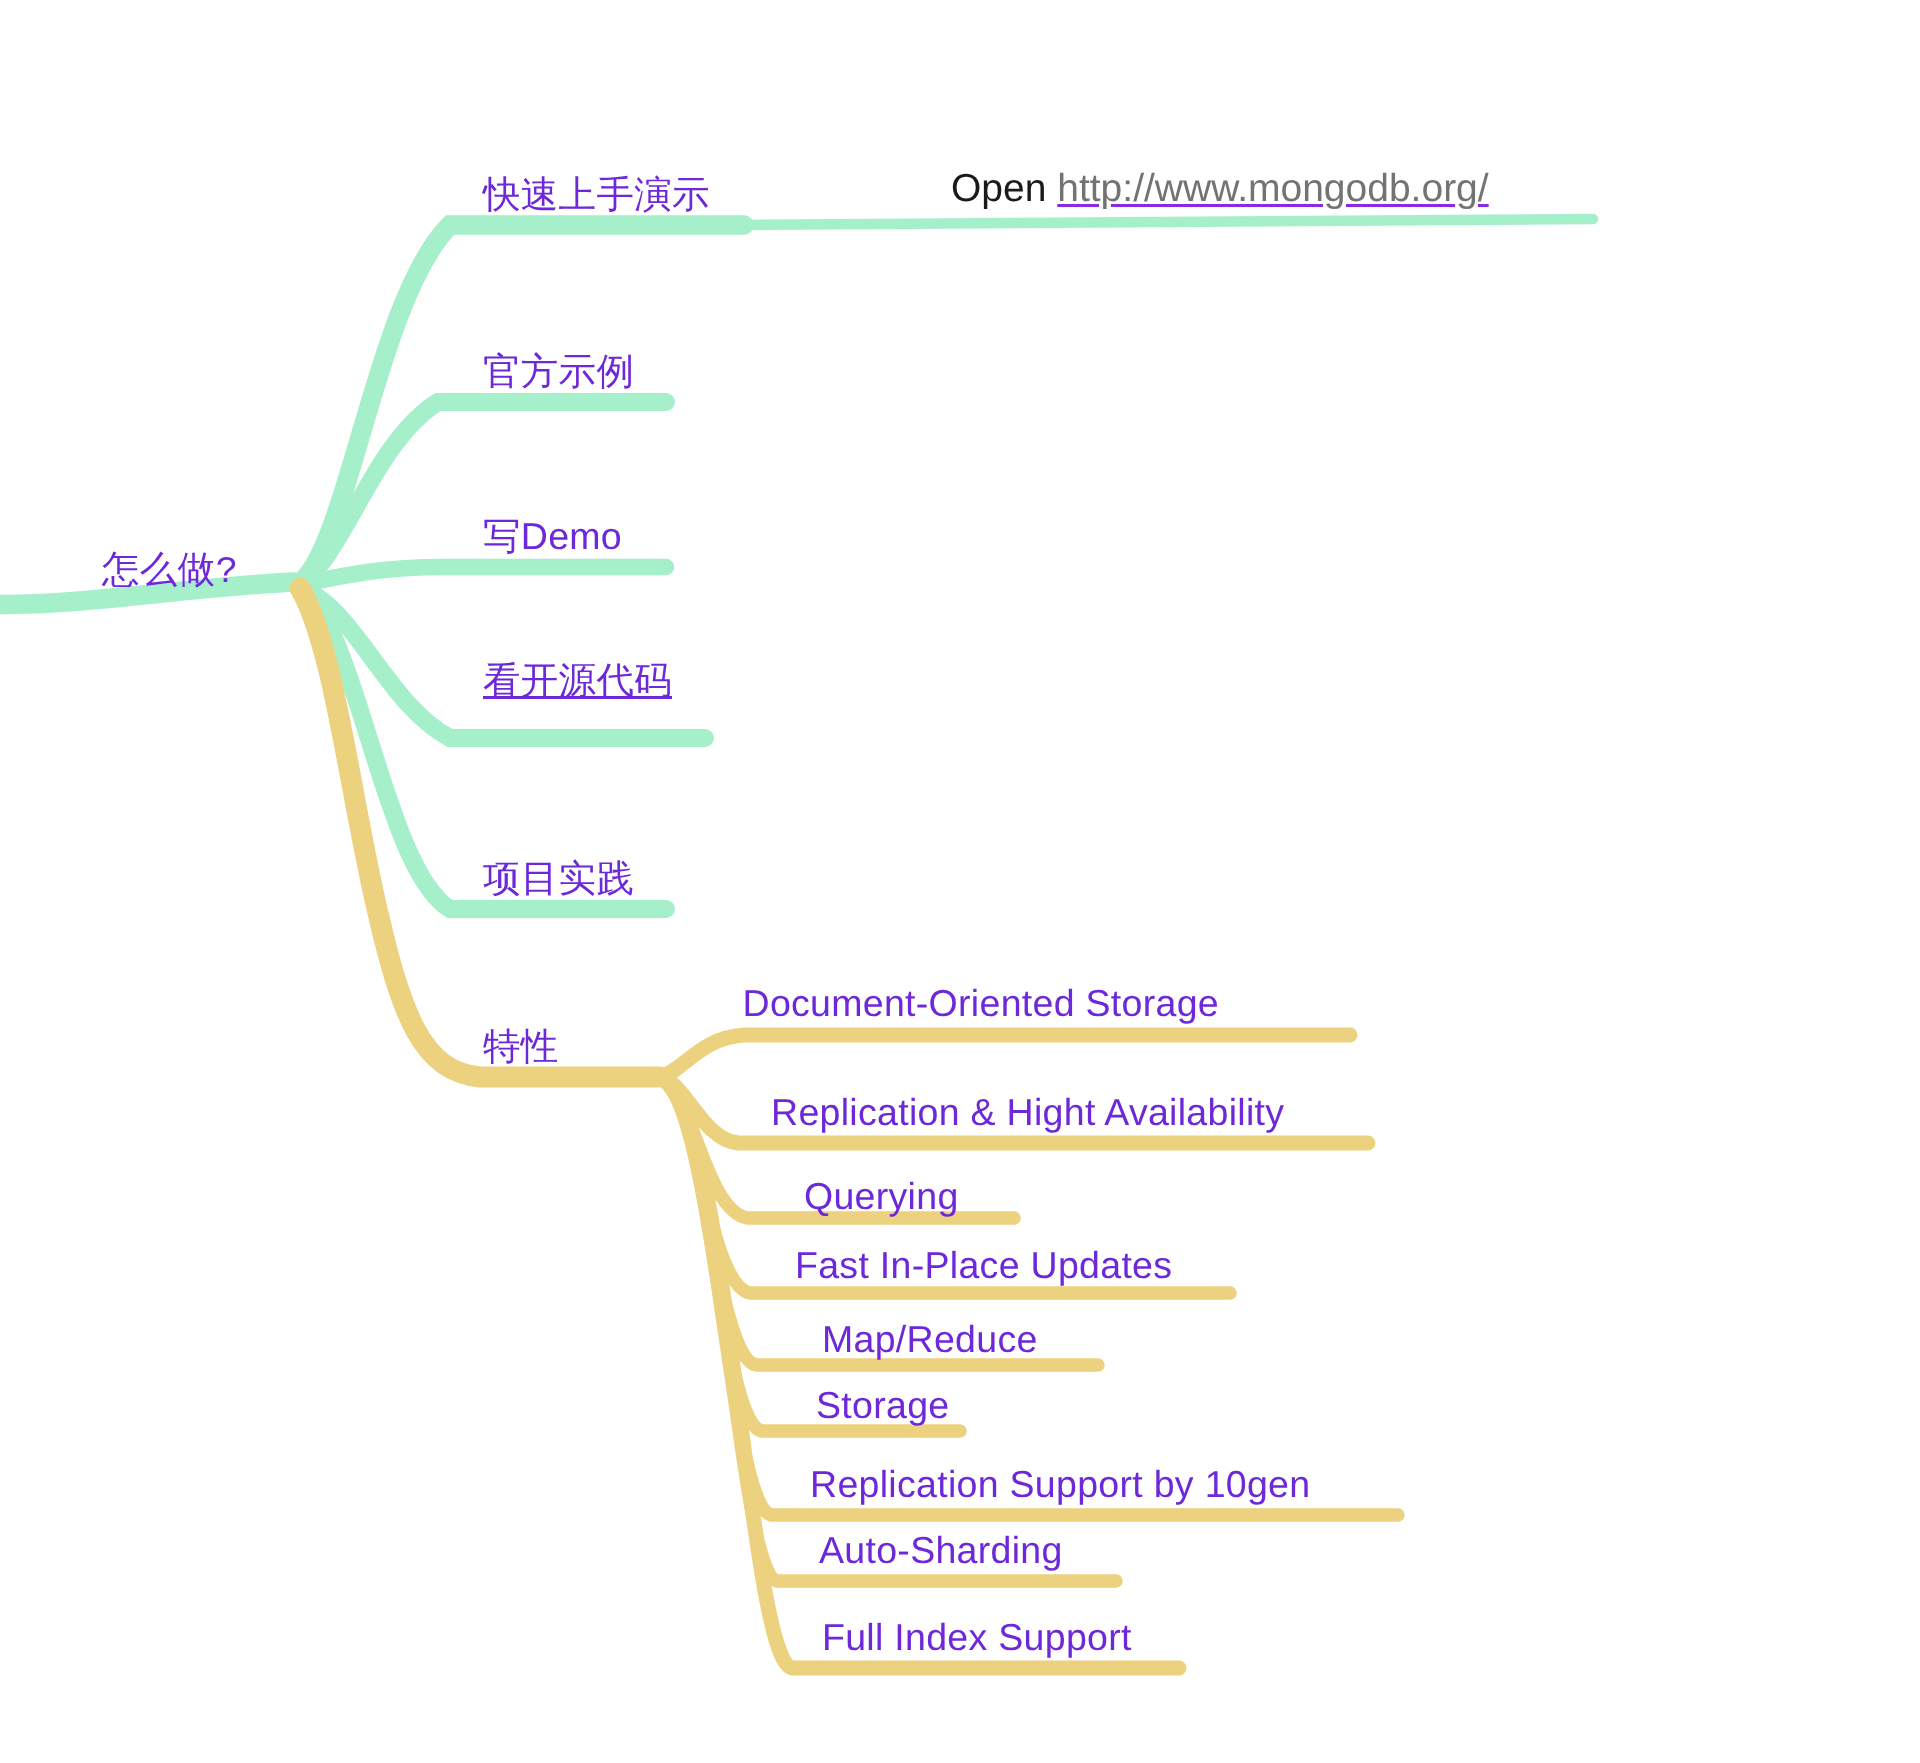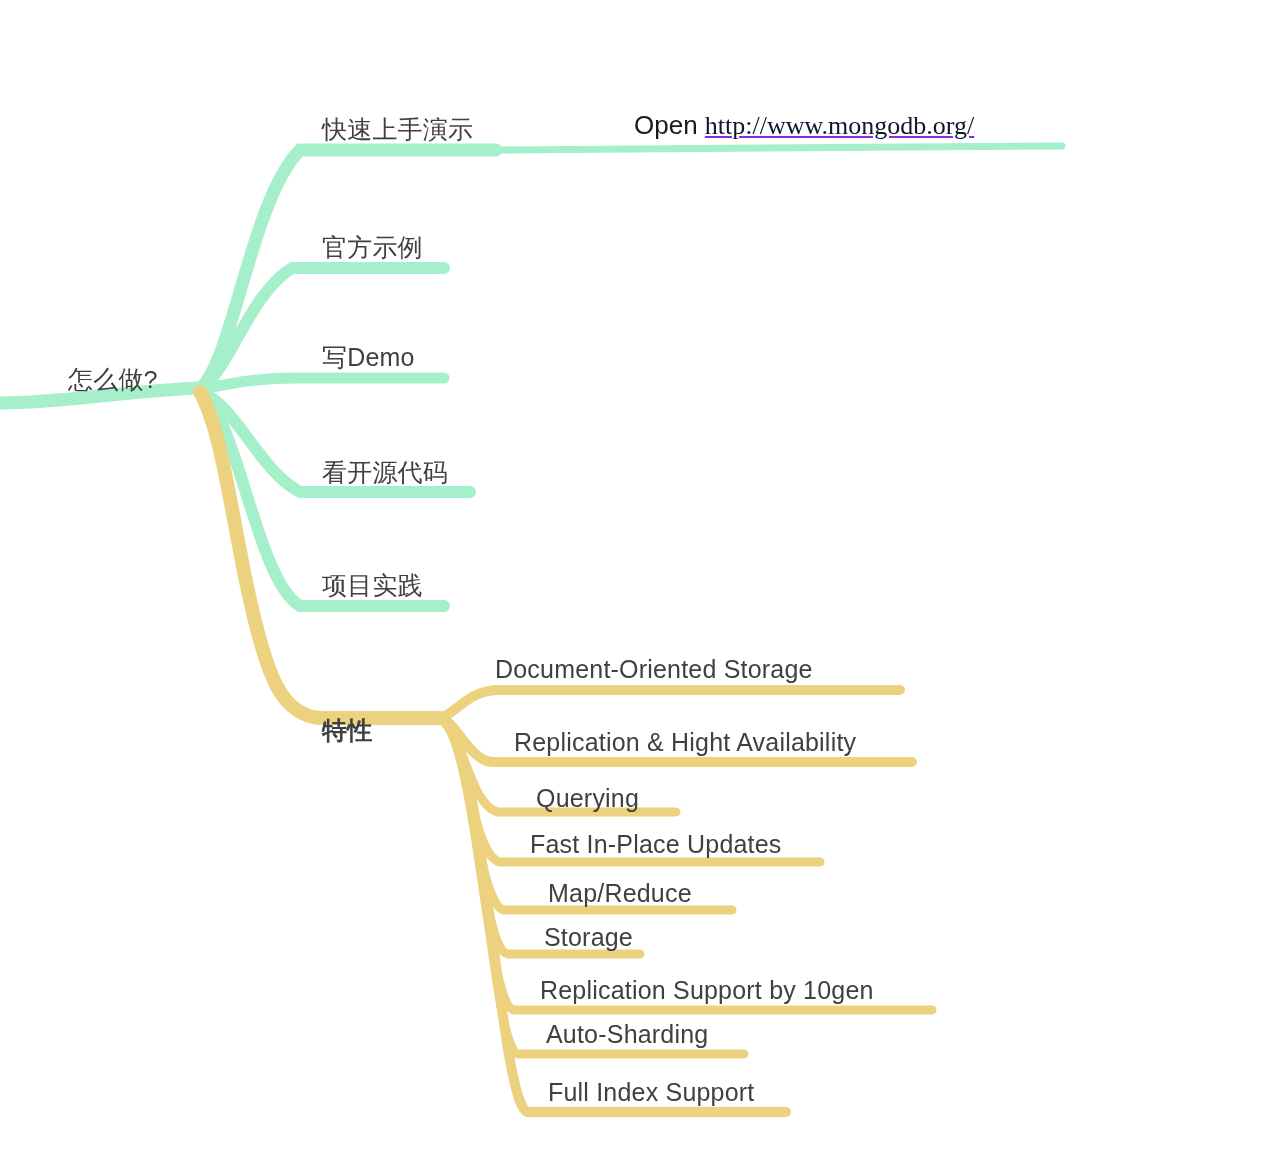--- a/index.html
+++ b/index.html
@@ -16,21 +16,21 @@
   }
   #mindmap {
     position: absolute;
     left: 0;
     top: 0;
     width: 1280px;
     height: 1175px;
   }
   .node-label {
     position: absolute;
-    color: #404040;
+    color: #6d28d9;
     white-space: nowrap;
     font-family: "Liberation Sans", sans-serif;
     font-weight: 400;
     letter-spacing: 0.2px;
   }
   .node-label.cn {
     font-size: 25px;
   }
   .node-label.en {
     font-size: 25px;
@@ -39,24 +39,23 @@
     font-size: 25px;
     font-family: Liberation Mono, monospace;
   }
   .link-row {
     position: absolute;
     white-space: nowrap;
     font-size: 26px;
     color: #1a1a1a;
   }
   .link-row a {
-    color: #0f172a;
+    color: #737373;
     text-decoration: underline;
     text-decoration-color: #8a2be2;
-    font-family: Liberation Serif, serif;
   }
 </style>
 </head>
 <body>
 
 <svg id="mindmap" viewBox="0 0 1280 1175" xmlns="http://www.w3.org/2000/svg">
 
   <path d="M 0 403 C 60 403, 120 392, 196 388" fill="none" stroke="#a5efcb" stroke-width="13" stroke-linecap="round"></path>
 
   <path d="M 198 390 C 232 370, 250 200, 300 150 L 496 150" fill="none" stroke="#a5efcb" stroke-width="13" stroke-linecap="round"></path>
@@ -89,25 +88,25 @@
 <div class="node-label cn" style="left:322px; top:113px;">快速上手演示</div>
 
 <div class="link-row" style="left:634px; top:110px;">
   <span>Open </span><a href="#">http://www.mongodb.org/</a>
 </div>
 
 <div class="node-label cn" style="left:322px; top:231px;">官方示例</div>
 
 <div class="node-label cn" style="left:322px; top:341px;">写Demo</div>
 
-<div class="node-label cn" style="left:322px; top:456px;">看开源代码</div>
+<div class="node-label cn" style="left:322px; top:437px;text-decoration:underline;">看开源代码</div>
 
 <div class="node-label cn" style="left:322px; top:569px;">项目实践</div>
 
-<div class="node-label cn" style="left:322px; top:714px;font-weight:bold;">特性</div>
+<div class="node-label cn" style="left:322px; top:681px;">特性</div>
 
 <div class="node-label en" style="left:495px; top:655px;">Document-Oriented Storage</div>
 <div class="node-label en" style="left:514px; top:728px;">Replication &amp; Hight Availability</div>
 <div class="node-label en" style="left:536px; top:784px;">Querying</div>
 <div class="node-label en" style="left:530px; top:830px;">Fast In-Place Updates</div>
 <div class="node-label en" style="left:548px; top:879px;">Map/Reduce</div>
 <div class="node-label en" style="left:544px; top:923px;">Storage</div>
 <div class="node-label en" style="left:540px; top:976px;">Replication Support by 10gen</div>
 <div class="node-label en" style="left:546px; top:1020px;">Auto-Sharding</div>
 <div class="node-label en" style="left:548px; top:1078px;">Full Index Support</div>

